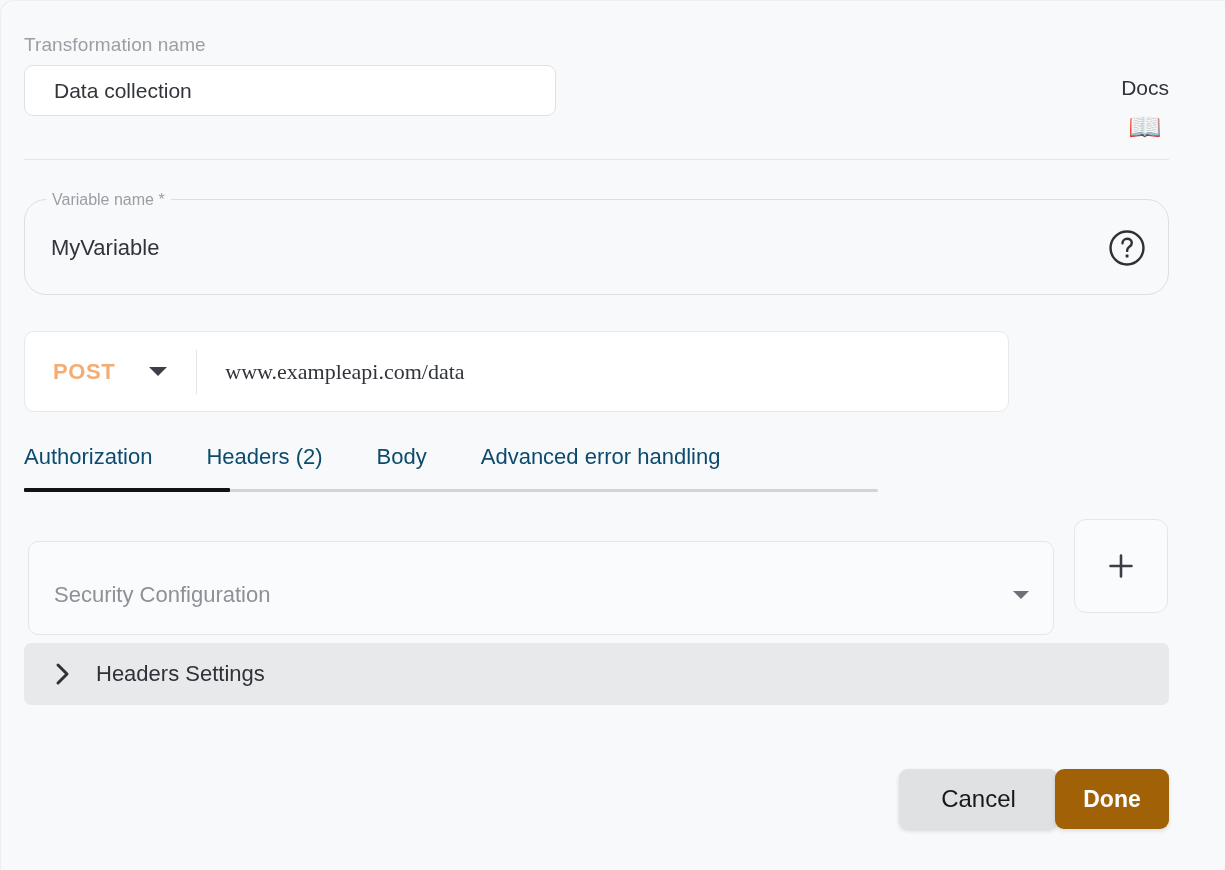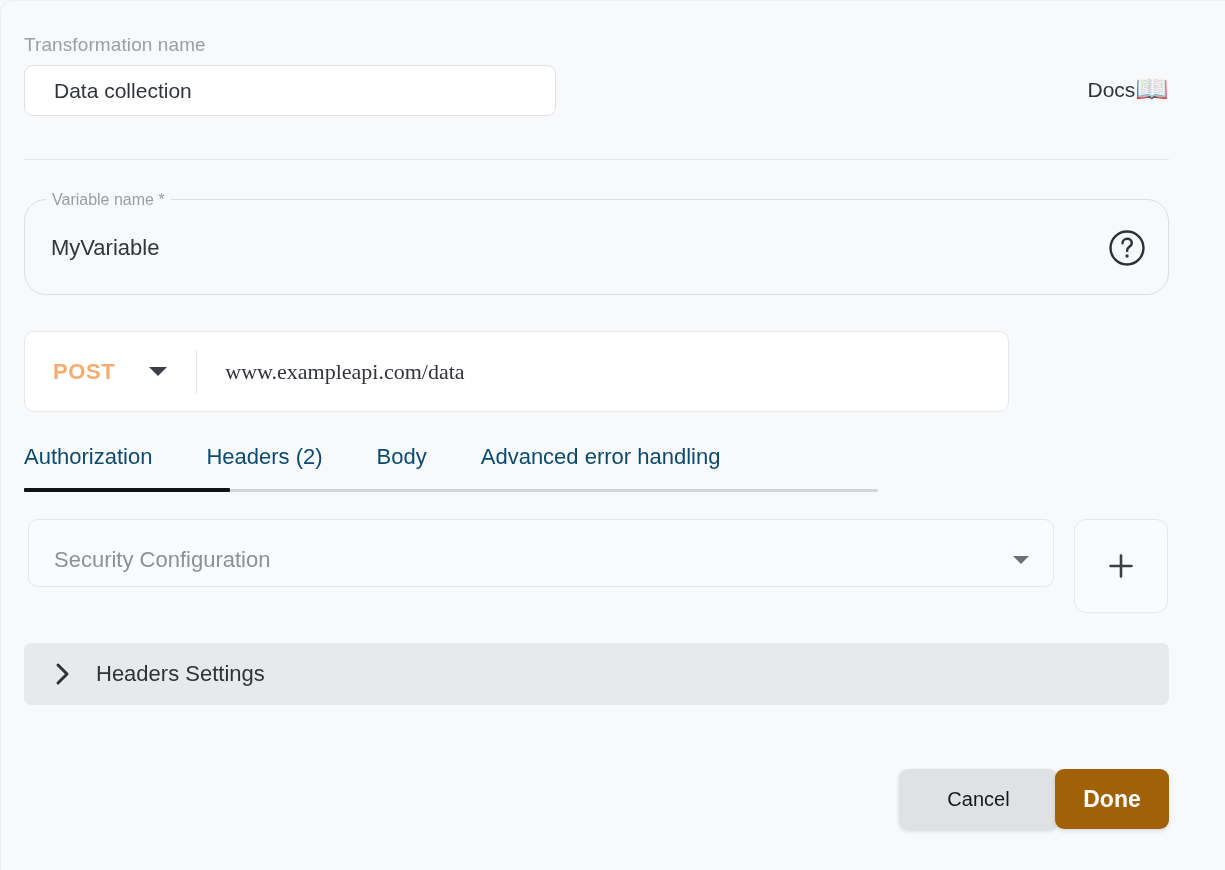--- a/index.html
+++ b/index.html
@@ -53,21 +53,23 @@
     font-family: "Liberation Sans", sans-serif;
     font-size: 21px;
     color: #31343a;
     outline: none;
   }
   #docs-group {
     position: absolute;
     right: 0; top: 42px;
     display: flex;
     align-items: center;
-    cursor: pointer;
+    gap: 14px;
+    cursor: pointer;
+    flex-direction: column;
   }
   #docs-label {
     font-size: 21px;
     color: #31343a;
   }
   #docs-icon {
     font-size: 27px;
     line-height: 1;
     color: #2d3036;
   }
@@ -205,23 +207,23 @@
     left: 24px; top: 488px;
     width: 206px;
     height: 4px;
     background: #111317;
     border-radius: 1px;
   }
 
   
   #sec-select {
     position: absolute;
-    left: 28px; top: 519px;
+    left: 28px; top: 541px;
     width: 1026px;
-    height: 68px;
+    height: 94px;
     box-sizing: border-box;
     border: 1px solid #e4e6ea;
     border-radius: 10px;
     background: #fafbfc;
     display: flex;
     align-items: center;
     justify-content: space-between;
     padding: 14px 24px 0 25px;
     cursor: pointer;
   }
@@ -272,21 +274,21 @@
   
   #cancel-button {
     position: absolute;
     left: 899px; top: 769px;
     width: 159px; height: 60px;
     border: none;
     border-radius: 9px;
     background: #e0e1e3;
     box-shadow: 0 2px 4px rgba(0,0,0,0.14);
     font-family: "Liberation Sans", sans-serif;
-    font-size: 20px;
+    font-size: 24px;
     color: #16181c;
     cursor: pointer;
   }
   #done-button {
     position: absolute;
     left: 1055px; top: 769px;
     width: 114px; height: 60px;
     border: none;
     border-radius: 9px;
     background: #10a36b;

